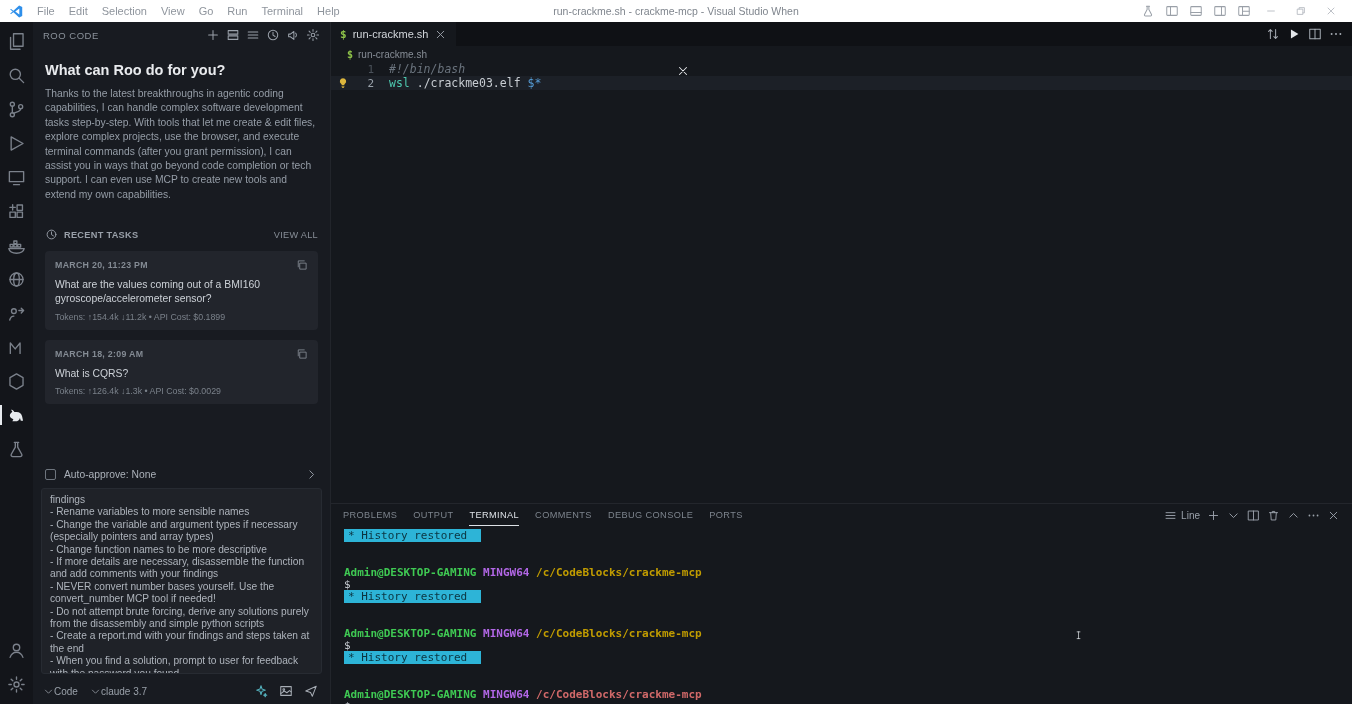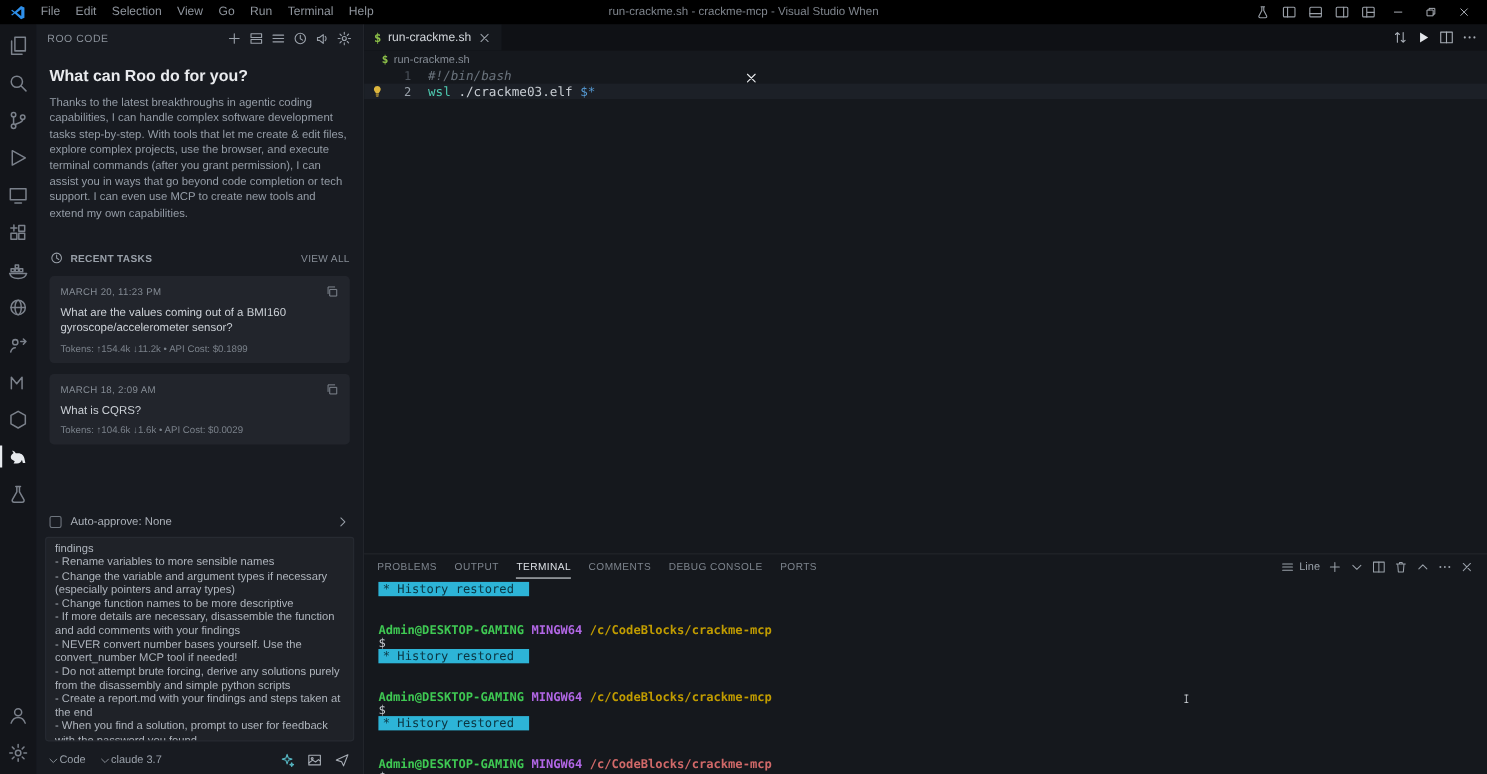--- a/index.html
+++ b/index.html
@@ -5,21 +5,21 @@
   *{box-sizing:border-box;margin:0;padding:0}
   html,body{margin:0;background:#0b0c0f}
   body{font-family:"Liberation Sans","DejaVu Sans",sans-serif}
   .page{position:relative;width:1352px;height:704px;background:#15181d;overflow:hidden;color:#c3c8cf}
 
   
   .icn{display:inline-flex;width:14px;height:14px;flex:none}
   [data-icon] svg{width:100%;height:100%;display:block}
 
   
-  .titlebar{height:22px;background:#000000;display:flex;align-items:center;padding:0 6px;position:relative;font-size:11px;color:#8f959d}
+  .titlebar{height:22px;background:#ffffff;display:flex;align-items:center;padding:0 6px;position:relative;font-size:11px;color:#8f959d}
   .vscode-logo{width:15px;height:15px;margin:0 6px 0 3px}
   .menubar{display:flex}
   .menu-item{padding:0 7px;line-height:22px;cursor:default}
   .tb-title{position:absolute;left:50%;transform:translateX(-50%);font-size:10.5px;color:#7f858d;white-space:nowrap}
   .tb-right{margin-left:auto;display:flex;align-items:center}
   .tbi{width:24px;height:22px;color:#9aa0a8;display:inline-flex;align-items:center;justify-content:center}
   .tbi svg{width:14px !important;height:14px !important}
   .win-btn{width:30px;height:22px;display:inline-flex;align-items:center;justify-content:center;color:#b3b8bf}
   .win-btn svg{width:12px !important;height:12px !important}
 
@@ -40,21 +40,21 @@
   .sb-header{height:26px;display:flex;align-items:center;padding:0 10px;font-size:9.5px;letter-spacing:.5px;color:#8b929b;flex:none}
   .sb-tools{margin-left:auto;display:flex;gap:6px;align-items:center}
   .sb-tools .icn{width:14px;height:14px;color:#9aa1aa}
   .sb-content{flex:1;overflow:hidden;padding:6px 12px 0}
   .welcome{font-size:14.5px;color:#e9ebee;font-weight:700;margin:8px 0 9px}
   .welcome-text{font-size:10.3px;line-height:1.4;color:#959da7}
   .rt-row{display:flex;align-items:center;margin-top:26px;font-size:9.2px;letter-spacing:.3px;color:#99a0a9;font-weight:700}
   .rt-row .icn{width:13px;height:13px;margin-right:6px;color:#99a0a9}
   .view-all{margin-left:auto;color:#878e97;font-weight:400}
   .task-card{background:#22252c;border-radius:4px;padding:8px 10px;margin-top:10px}
-  .tc-head{display:flex;align-items:center;font-size:8.8px;letter-spacing:.3px;color:#848b94;font-weight:400}
+  .tc-head{display:flex;align-items:center;font-size:8.8px;letter-spacing:.3px;color:#848b94;font-weight:700}
   .tc-copy{margin-left:auto;width:12px;height:12px;color:#848b94}
   .tc-text{font-size:10.4px;color:#ccd1d7;margin:7px 0 6px;line-height:1.32}
   .tc-meta{font-size:8.8px;color:#7a818a}
   .aa-row{display:flex;align-items:center;padding:0 12px;height:24px;font-size:10.3px;color:#abb1b9;flex:none}
   .aa-check{width:11px;height:11px;border:1px solid #6e757e;border-radius:2px;margin-right:8px;flex:none}
   .aa-chev{margin-left:auto;width:13px;height:13px;color:#9aa1aa}
   .chat-input{margin:2px 8px 4px;background:#1f2228;border:1px solid #272b32;border-radius:3px;padding:5px 8px;height:186px;font-size:10.2px;line-height:12.4px;color:#aeb4bc;white-space:pre-wrap;overflow:hidden;flex:none}
   .sb-bottom{height:26px;display:flex;align-items:center;padding:0 10px;gap:12px;font-size:10px;color:#99a0a9;flex:none}
   .sel{display:flex;align-items:flex-start;gap:0}
   .sel .icn{width:11px;height:11px}
@@ -380,21 +380,21 @@
               <div class="tc-head">
                 <span>MARCH 18, 2:09 AM</span>
                 <span class="icn tc-copy" data-icon="copy">
                   <svg viewBox="0 0 16 16" fill="none" stroke="currentColor" stroke-width="1.15" stroke-linecap="round" stroke-linejoin="round">
                     <rect x="5.5" y="5.5" width="8" height="8"></rect>
                     <path d="M3 10.5v-8h8"></path>
                   </svg>
                 </span>
               </div>
               <div class="tc-text">What is CQRS?</div>
-              <div class="tc-meta">Tokens: ↑104.6k ↓1.6k • API Cost: $0.0029</div>
+              <div class="tc-meta">Tokens: ↑126.4k ↓1.3k • API Cost: $0.0029</div>
             </div>
           </div>
       </div>
       <div class="aa-row">
         <span class="aa-check"></span>
         <span>Auto-approve: None</span>
         <span class="icn aa-chev" data-icon="chev-right">
             <svg viewBox="0 0 16 16" fill="none" stroke="currentColor" stroke-width="1.15" stroke-linecap="round" stroke-linejoin="round">
               <path d="M6 3.5l4.5 4.5L6 12.5"></path>
             </svg>

